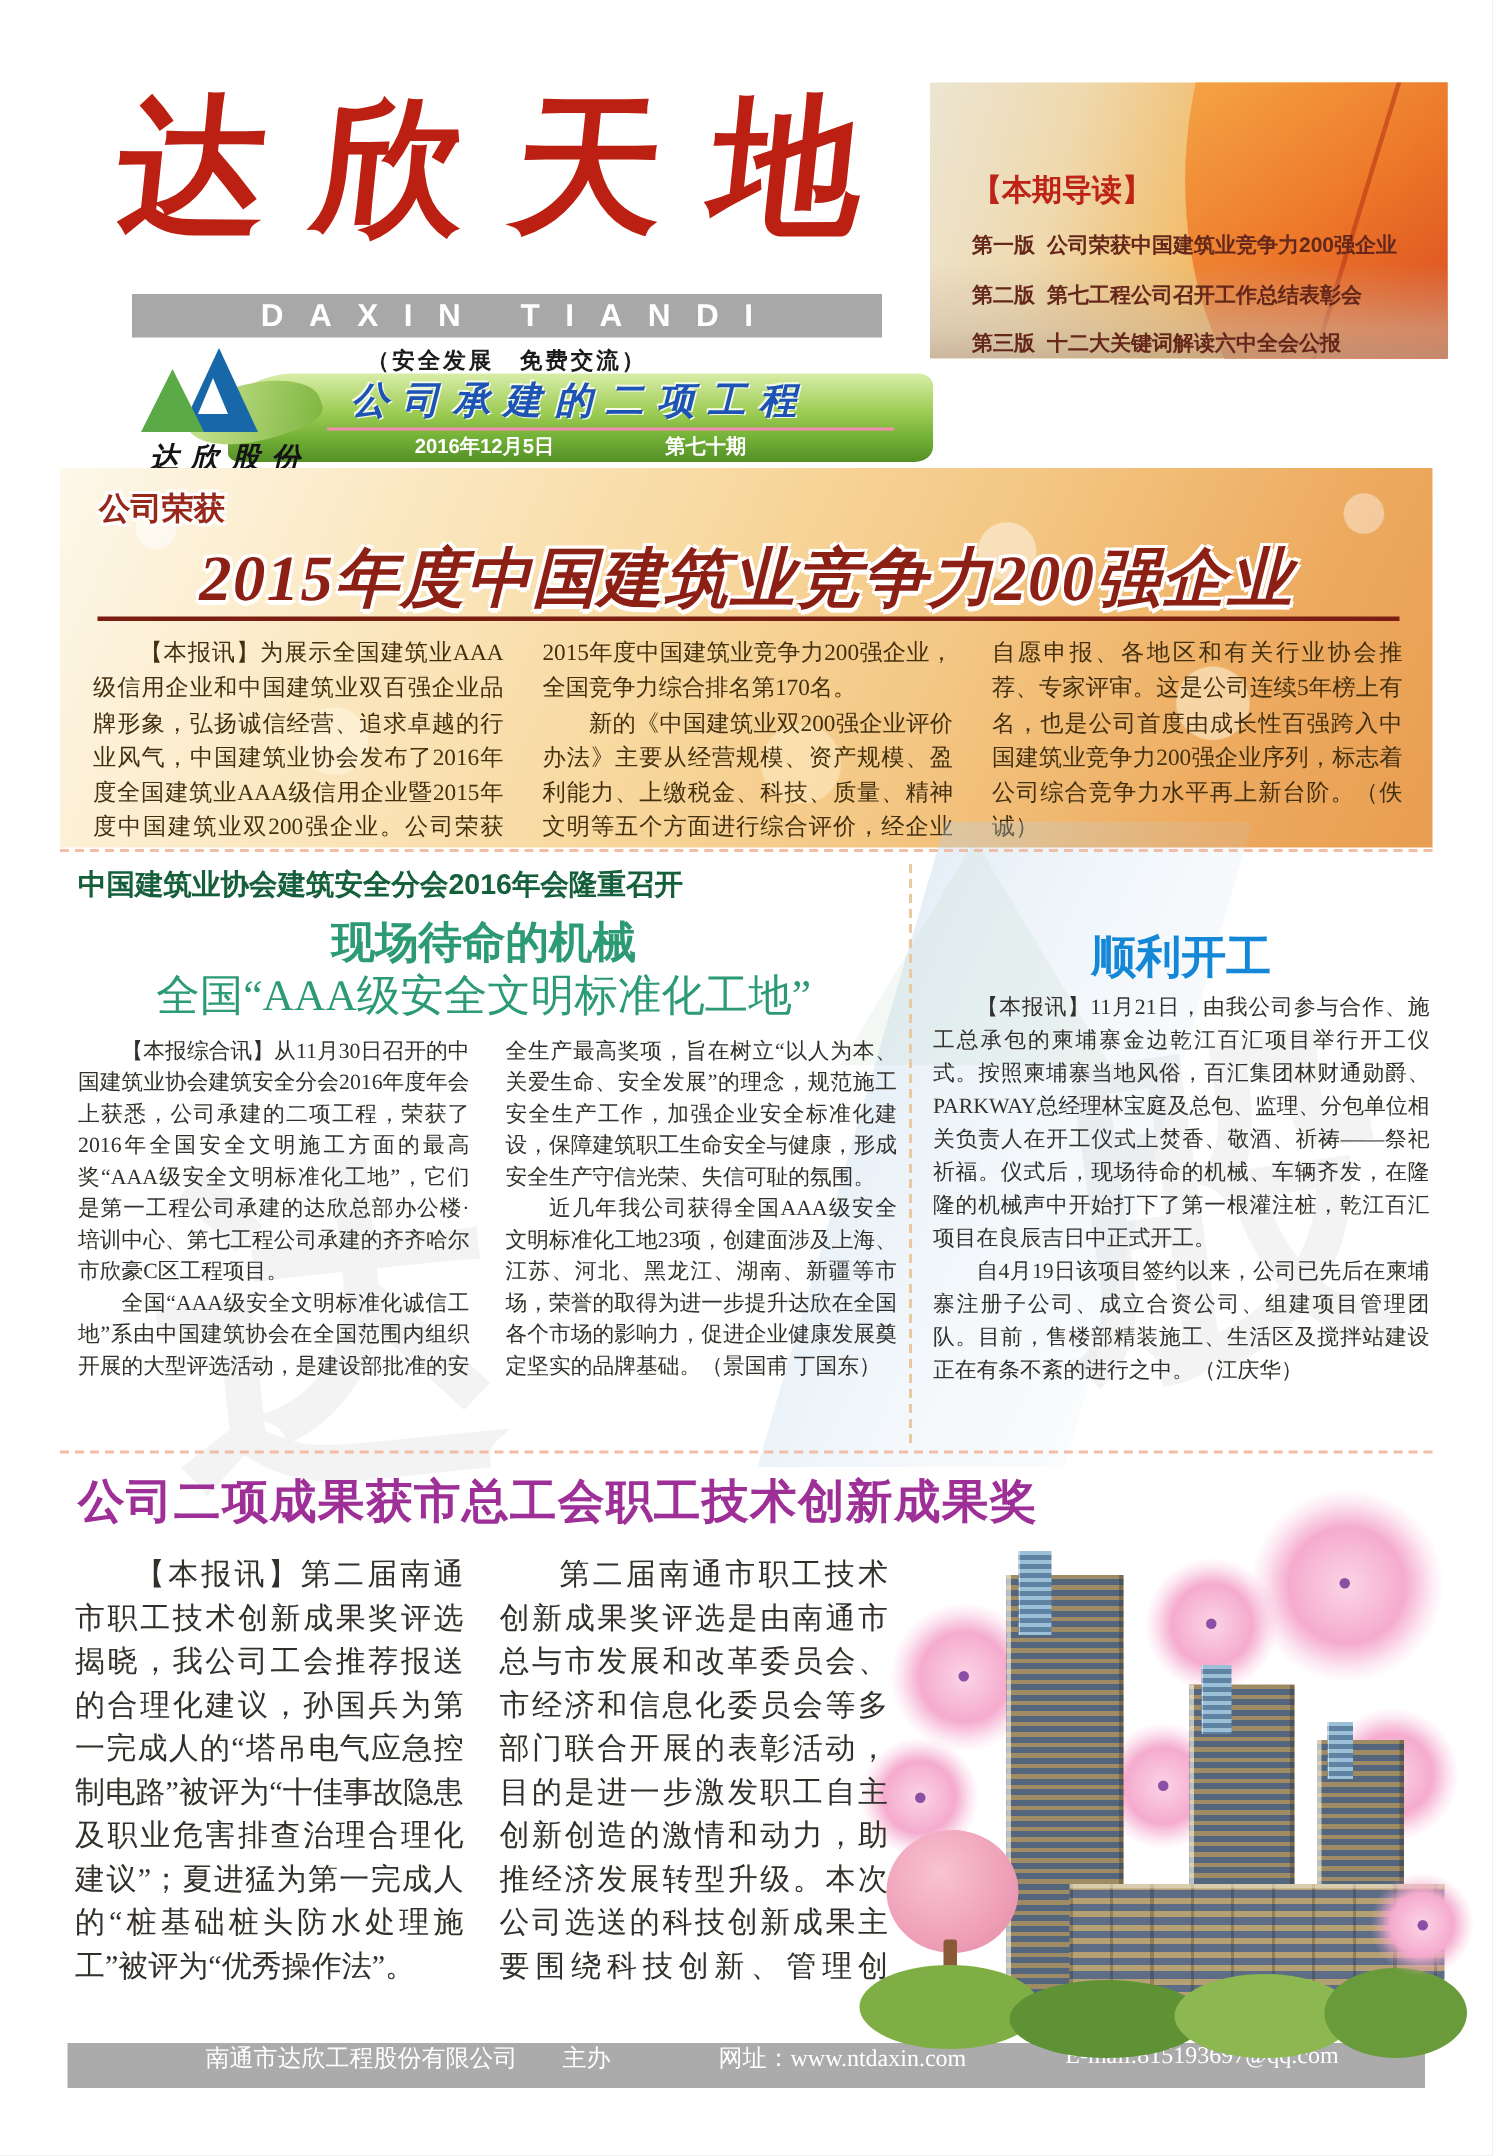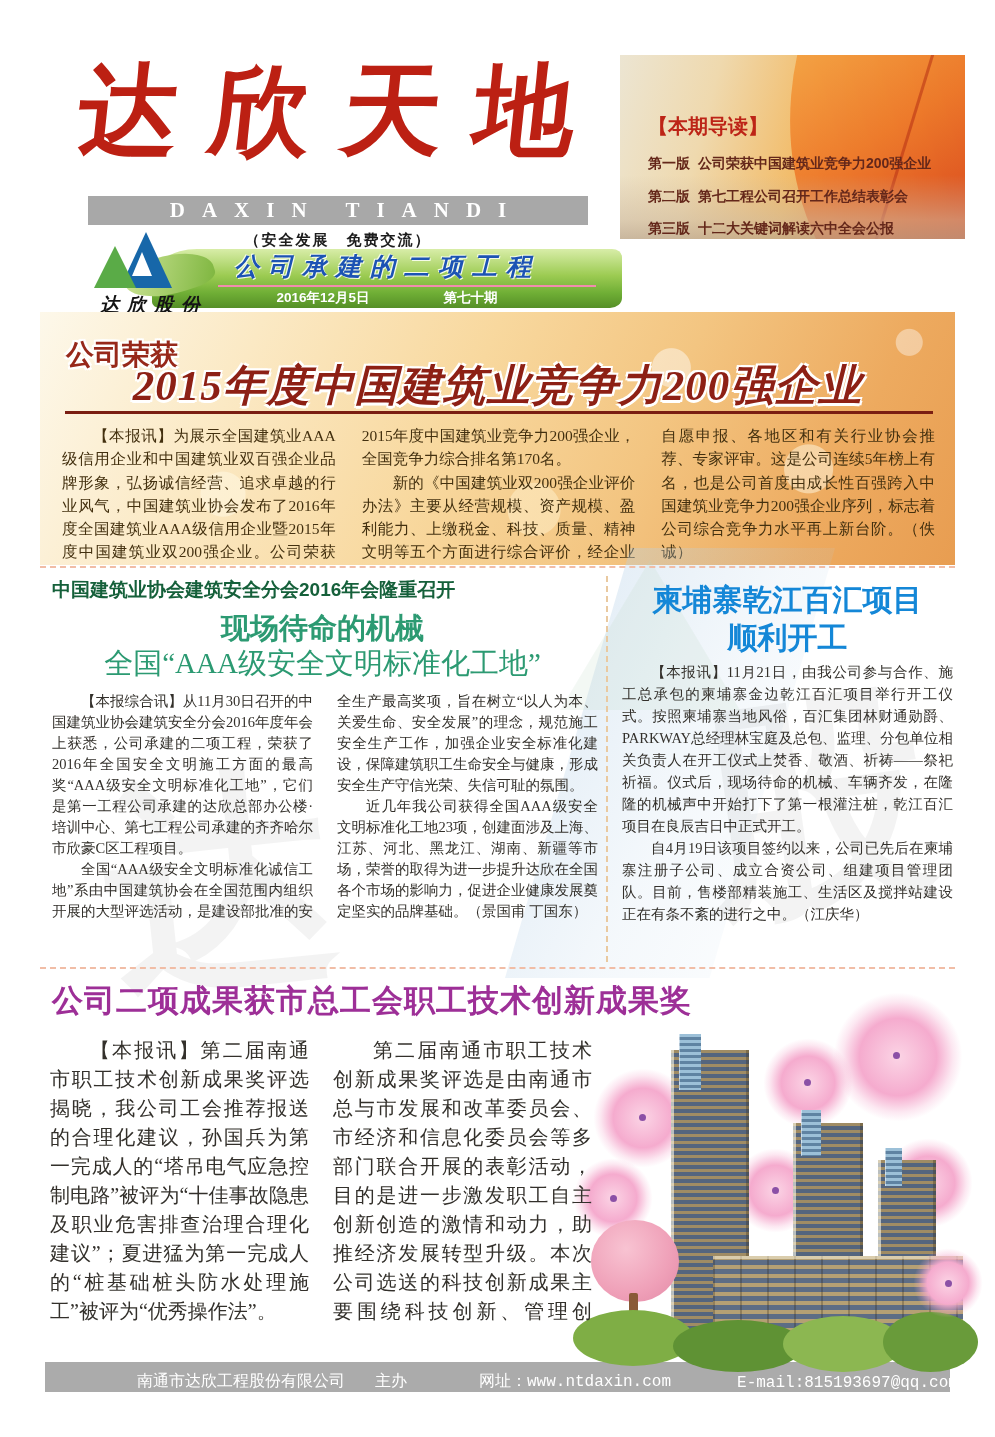--- a/index.html
+++ b/index.html
@@ -4,21 +4,21 @@
 <style>
   html,body{margin:0;padding:0;background:#e8e8e8;}
   .page{position:relative;width:995px;height:1437px;margin:0 auto;background:#ffffff;overflow:hidden;
         font-family:"Liberation Serif","DejaVu Serif",serif;color:#333;}
   .abs{position:absolute;}
 
   
   .np-title{left:78px;top:44px;width:545px;height:152px;font-size:100px;line-height:1.35;font-weight:bold;
             color:#bc2013;letter-spacing:32px;transform:skewX(-6deg);white-space:nowrap;}
   .np-title-en{left:88px;top:196px;width:500px;height:29px;line-height:29px;background:#a8a8a8;color:#fff;
-               font-family:Liberation Serif, serif;font-weight:bold;font-size:21px;letter-spacing:17px;
+               font-family:Liberation Sans, sans-serif;font-weight:bold;font-size:21px;letter-spacing:17px;
                text-align:center;text-indent:17px;}
   .np-subtitle{left:88px;top:231px;width:500px;text-align:center;font-weight:bold;font-size:15px;color:#1c1c1c;letter-spacing:2px;}
   .grass-band{left:152px;top:249px;width:470px;height:59px;
               background:linear-gradient(180deg,#d8eda8 0%,#9ccb52 45%,#6fae35 75%,#558f27 100%);
               border-radius:45px 10px 12px 8px / 30px 8px 10px 6px;}
   .grass-band::before{content:"";position:absolute;left:-28px;top:6px;width:90px;height:40px;border-radius:60% 100% 40% 100%;
               background:linear-gradient(120deg,#cfe698,#7db53e);transform:rotate(-18deg);}
   .band-slogan{position:absolute;left:0;right:0;top:1px;text-align:center;font-size:25px;font-weight:bold;font-style:italic;
                color:#1c53b4;letter-spacing:9px;text-shadow:1px 1px 0 #f4fbe8,-1px -1px 0 #f4fbe8;white-space:nowrap;}
   .band-line{position:absolute;left:66px;right:26px;top:36px;height:2px;background:#f18cae;}
@@ -51,21 +51,21 @@
   .lead{left:40px;top:312px;width:915px;height:253px;
     background:
      radial-gradient(circle at 7% 16%,rgba(255,255,255,.55) 0 13px,rgba(255,255,255,0) 14px),
      radial-gradient(circle at 20% 72%,rgba(255,247,224,.6) 0 22px,rgba(255,255,255,0) 23px),
      radial-gradient(circle at 37% 28%,rgba(255,255,255,.42) 0 17px,rgba(255,255,255,0) 18px),
      radial-gradient(circle at 54% 78%,rgba(255,241,205,.5) 0 26px,rgba(255,255,255,0) 27px),
      radial-gradient(circle at 69% 22%,rgba(255,255,255,.45) 0 19px,rgba(255,255,255,0) 20px),
      radial-gradient(circle at 84% 62%,rgba(255,249,228,.5) 0 24px,rgba(255,255,255,0) 25px),
      radial-gradient(circle at 95% 12%,rgba(255,255,255,.4) 0 13px,rgba(255,255,255,0) 14px),
      linear-gradient(115deg,#fdf8ea 0%,#fbe9c4 22%,#f8d89e 45%,#f3c581 65%,#edaa5f 85%,#e89d51 100%);}
-  .lead-kicker{position:absolute;left:26px;top:24px;font-family:"Liberation Sans",sans-serif;font-size:28px;font-weight:bold;
+  .lead-kicker{position:absolute;left:26px;top:13px;font-family:"Liberation Sans",sans-serif;font-size:21px;font-weight:bold;
         color:#97281a;text-shadow:-2px -2px 0 #fff,2px -2px 0 #fff,-2px 2px 0 #fff,2px 2px 0 #fff,0 2px 0 #fff,0 -2px 0 #fff;}
   .lead-head{position:absolute;left:0;right:0;top:45px;text-align:center;font-size:43px;font-weight:bold;font-style:italic;
         color:#8d2015;letter-spacing:1px;
         text-shadow:-2px -2px 0 #fff,2px -2px 0 #fff,-2px 2px 0 #fff,2px 2px 0 #fff,0 3px 0 #fff;}
   .lead-rule{position:absolute;left:25px;right:22px;top:99px;height:3px;background:#7a1e12;}
   .lead-body{position:absolute;left:22px;right:20px;top:112px;bottom:6px;column-count:3;column-gap:26px;
         font-size:15.5px;line-height:1.5;color:#43300f;text-align:justify;overflow:hidden;}
   .lead-body p{margin:0;text-indent:2em;}
 
   
@@ -111,22 +111,22 @@
 
   
   .wm-band{left:505px;top:548px;width:330px;height:430px;z-index:0;
         background:linear-gradient(115deg,rgba(182,209,232,.5) 0%,rgba(182,209,232,.15) 55%,rgba(182,209,232,0) 100%);
         clip-path:polygon(38% 0,100% 0,62% 100%,0 100%);}
   .wm-tri{left:560px;top:560px;width:0;height:0;z-index:0;opacity:.18;
         border-left:90px solid transparent;border-right:90px solid transparent;border-bottom:150px solid #bcd8c4;}
   .wm-char{font-weight:bold;color:rgba(80,80,80,.07);z-index:0;line-height:1;}
 
   
-  .footer{left:45px;top:1362px;width:905px;height:30px;background:#ababab;color:#fff;display:flex;align-items:flex-end;
-        font-family:Liberation Mono, monospace;font-size:16px;white-space:nowrap;}
+  .footer{left:45px;top:1362px;width:905px;height:30px;background:#ababab;color:#fff;display:flex;align-items:flex-start;
+        font-family:Liberation Serif, serif;font-size:16px;white-space:nowrap;}
   .footer .f1{margin-left:92px;} .footer .f2{margin-left:30px;} .footer .f3{margin-left:72px;} .footer .f4{margin-left:66px;}
 </style>
 </head>
 <body>
 
 <div class="page">
 
   <div class="abs np-title">达欣天地</div>
   <div class="abs np-title-en">DAXIN TIANDI</div>
   <div class="abs np-subtitle">（安全发展　免费交流）</div>
@@ -185,21 +185,20 @@
 
   <div class="abs safety-kicker">中国建筑业协会建筑安全分会2016年会隆重召开</div>
   <div class="abs safety-t1">现场待命的机械</div>
   <div class="abs safety-t2">全国“AAA级安全文明标准化工地”</div>
   <div class="abs safety-body">
     <p>【本报综合讯】从11月30日召开的中国建筑业协会建筑安全分会2016年度年会上获悉，公司承建的二项工程，荣获了2016年全国安全文明施工方面的最高奖“AAA级安全文明标准化工地”，它们是第一工程公司承建的达欣总部办公楼·培训中心、第七工程公司承建的齐齐哈尔市欣豪C区工程项目。</p>
     <p>全国“AAA级安全文明标准化诚信工地”系由中国建筑协会在全国范围内组织开展的大型评选活动，是建设部批准的安全生产最高奖项，旨在树立“以人为本、关爱生命、安全发展”的理念，规范施工安全生产工作，加强企业安全标准化建设，保障建筑职工生命安全与健康，形成安全生产守信光荣、失信可耻的氛围。</p>
     <p>近几年我公司获得全国AAA级安全文明标准化工地23项，创建面涉及上海、江苏、河北、黑龙江、湖南、新疆等市场，荣誉的取得为进一步提升达欣在全国各个市场的影响力，促进企业健康发展奠定坚实的品牌基础。（景国甫 丁国东）</p>
   </div>
 
-  <div class="abs cam-t1">柬埔寨乾江百汇项目</div>
   <div class="abs cam-t2">顺利开工</div>
   <div class="abs cam-body">
     <p>【本报讯】11月21日，由我公司参与合作、施工总承包的柬埔寨金边乾江百汇项目举行开工仪式。按照柬埔寨当地风俗，百汇集团林财通勋爵、PARKWAY总经理林宝庭及总包、监理、分包单位相关负责人在开工仪式上焚香、敬酒、祈祷——祭祀祈福。仪式后，现场待命的机械、车辆齐发，在隆隆的机械声中开始打下了第一根灌注桩，乾江百汇项目在良辰吉日中正式开工。</p>
     <p>自4月19日该项目签约以来，公司已先后在柬埔寨注册子公司、成立合资公司、组建项目管理团队。目前，售楼部精装施工、生活区及搅拌站建设正在有条不紊的进行之中。（江庆华）</p>
   </div>
 
   <div class="abs inno-title">公司二项成果获市总工会职工技术创新成果奖</div>
   <div class="abs inno-body">
     <p>【本报讯】第二届南通市职工技术创新成果奖评选揭晓，我公司工会推荐报送的合理化建议，孙国兵为第一完成人的“塔吊电气应急控制电路”被评为“十佳事故隐患及职业危害排查治理合理化建议”；夏进猛为第一完成人的“桩基础桩头防水处理施工”被评为“优秀操作法”。</p>
     <p>第二届南通市职工技术创新成果奖评选是由南通市总与市发展和改革委员会、市经济和信息化委员会等多部门联合开展的表彰活动，目的是进一步激发职工自主创新创造的激情和动力，助推经济发展转型升级。本次公司选送的科技创新成果主要围绕科技创新、管理创新、技术革新等方面的先进操作（工作）法；围绕企业发展、技术进步、管理创新等方面的优秀合理化建议；围绕企业安全生产和劳动保护中存在的突出问题和薄弱环节，创造简便可行的工装器具及提出的优秀整改建议等内容。（吉春勤）</p>

